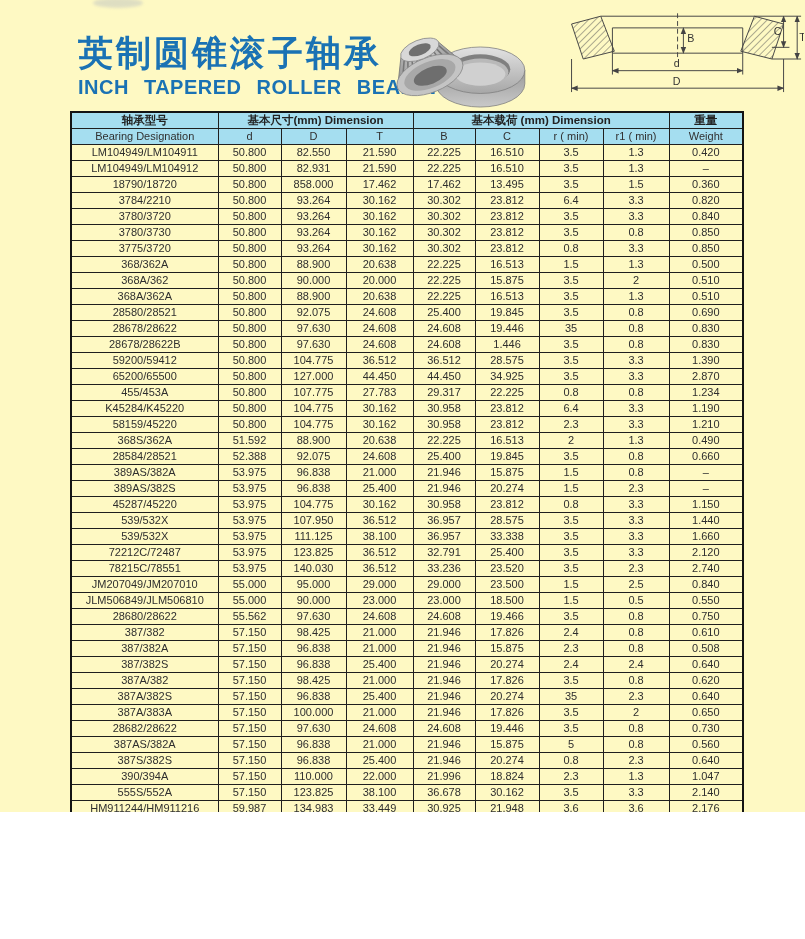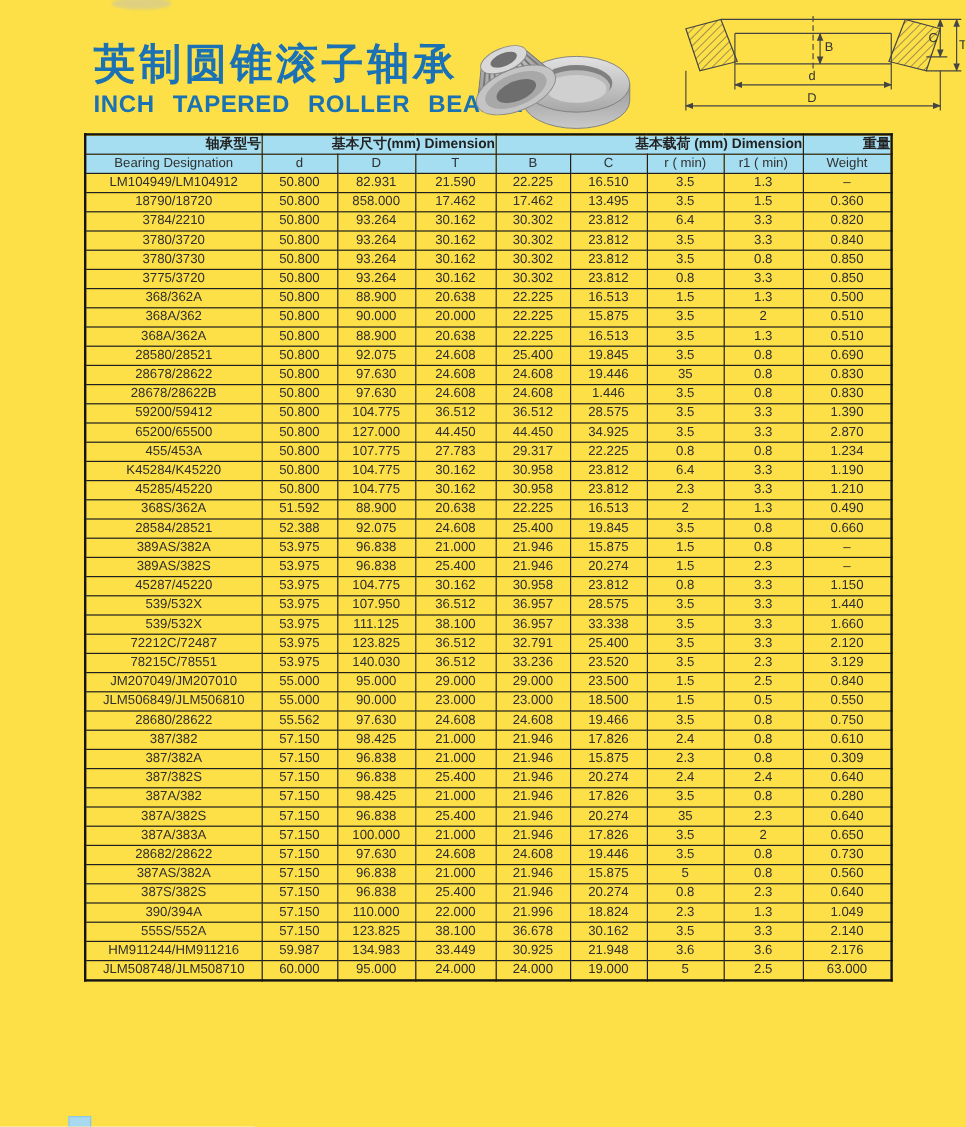--- a/index.html
+++ b/index.html
@@ -1,17 +1,17 @@
 <!DOCTYPE html>
 <html><head>
 <meta charset="utf-8">
 <style>
   html,body{margin:0;padding:0;background:#ffffff;}
   .page{
-    position:relative;width:805px;height:939px;background:#fde047;overflow:hidden;
+    position:relative;width:805px;height:812px;background:#fef9c3;overflow:hidden;
     font-family:"Liberation Sans", sans-serif;color:#303030;
   }
   .smudge{
     position:absolute;left:93px;top:-2px;width:50px;height:10px;background:#b9bec2;
     opacity:.45;border-radius:50%;filter:blur(1.5px);
   }
   .title-zh{
     position:absolute;left:78px;top:30px;font-size:35px;font-weight:bold;
     color:#1a72b4;letter-spacing:3px;white-space:nowrap;
   }
@@ -24,21 +24,21 @@
   .spec-table{
     position:absolute;left:70px;top:111px;width:673px;border-collapse:collapse;
     table-layout:fixed;font-size:11px;line-height:1;
   }
   .spec-table th,.spec-table td{
     border:1px solid #1f1f1f;text-align:center;vertical-align:middle;
     padding:0;height:15px;overflow:hidden;white-space:nowrap;
   }
   .spec-table{border:2px solid #141414;}
   .spec-table thead th{background:#a5def0;font-weight:normal;}
-  .spec-table thead .zh{font-weight:bold;font-size:11.5px;color:#222;text-align:right;}
+  .spec-table thead .zh{font-weight:bold;font-size:11.5px;color:#222;}
   .spec-table td{color:#2e2e2e;}
   .corner-chip{
     position:absolute;left:57px;top:930px;width:17px;height:12px;
     background:#a9d9ee;border:1px solid #8cc8e4;
   }
   svg text{font-family:"Liberation Sans", sans-serif;}
 </style>
 </head>
 <body>
 
@@ -169,20 +169,31 @@
         <th>T</th>
         <th>B</th>
         <th>C</th>
         <th>r ( min)</th>
         <th>r1 ( min)</th>
         <th>Weight</th>
       </tr>
     </thead>
     <tbody>
         <tr>
+          <td>LM104949/LM104911</td>
+          <td>50.800</td>
+          <td>82.550</td>
+          <td>21.590</td>
+          <td>22.225</td>
+          <td>16.510</td>
+          <td>3.5</td>
+          <td>1.3</td>
+          <td>0.420</td>
+        </tr>
+        <tr>
           <td>LM104949/LM104912</td>
           <td>50.800</td>
           <td>82.931</td>
           <td>21.590</td>
           <td>22.225</td>
           <td>16.510</td>
           <td>3.5</td>
           <td>1.3</td>
           <td>–</td>
         </tr>
@@ -345,21 +356,21 @@
           <td>50.800</td>
           <td>104.775</td>
           <td>30.162</td>
           <td>30.958</td>
           <td>23.812</td>
           <td>6.4</td>
           <td>3.3</td>
           <td>1.190</td>
         </tr>
         <tr>
-          <td>45285/45220</td>
+          <td>58159/45220</td>
           <td>50.800</td>
           <td>104.775</td>
           <td>30.162</td>
           <td>30.958</td>
           <td>23.812</td>
           <td>2.3</td>
           <td>3.3</td>
           <td>1.210</td>
         </tr>
         <tr>
@@ -452,21 +463,21 @@
         </tr>
         <tr>
           <td>78215C/78551</td>
           <td>53.975</td>
           <td>140.030</td>
           <td>36.512</td>
           <td>33.236</td>
           <td>23.520</td>
           <td>3.5</td>
           <td>2.3</td>
-          <td>3.129</td>
+          <td>2.740</td>
         </tr>
         <tr>
           <td>JM207049/JM207010</td>
           <td>55.000</td>
           <td>95.000</td>
           <td>29.000</td>
           <td>29.000</td>
           <td>23.500</td>
           <td>1.5</td>
           <td>2.5</td>
@@ -507,21 +518,21 @@
         </tr>
         <tr>
           <td>387/382A</td>
           <td>57.150</td>
           <td>96.838</td>
           <td>21.000</td>
           <td>21.946</td>
           <td>15.875</td>
           <td>2.3</td>
           <td>0.8</td>
-          <td>0.309</td>
+          <td>0.508</td>
         </tr>
         <tr>
           <td>387/382S</td>
           <td>57.150</td>
           <td>96.838</td>
           <td>25.400</td>
           <td>21.946</td>
           <td>20.274</td>
           <td>2.4</td>
           <td>2.4</td>
@@ -529,21 +540,21 @@
         </tr>
         <tr>
           <td>387A/382</td>
           <td>57.150</td>
           <td>98.425</td>
           <td>21.000</td>
           <td>21.946</td>
           <td>17.826</td>
           <td>3.5</td>
           <td>0.8</td>
-          <td>0.280</td>
+          <td>0.620</td>
         </tr>
         <tr>
           <td>387A/382S</td>
           <td>57.150</td>
           <td>96.838</td>
           <td>25.400</td>
           <td>21.946</td>
           <td>20.274</td>
           <td>35</td>
           <td>2.3</td>
@@ -595,21 +606,21 @@
         </tr>
         <tr>
           <td>390/394A</td>
           <td>57.150</td>
           <td>110.000</td>
           <td>22.000</td>
           <td>21.996</td>
           <td>18.824</td>
           <td>2.3</td>
           <td>1.3</td>
-          <td>1.049</td>
+          <td>1.047</td>
         </tr>
         <tr>
           <td>555S/552A</td>
           <td>57.150</td>
           <td>123.825</td>
           <td>38.100</td>
           <td>36.678</td>
           <td>30.162</td>
           <td>3.5</td>
           <td>3.3</td>

